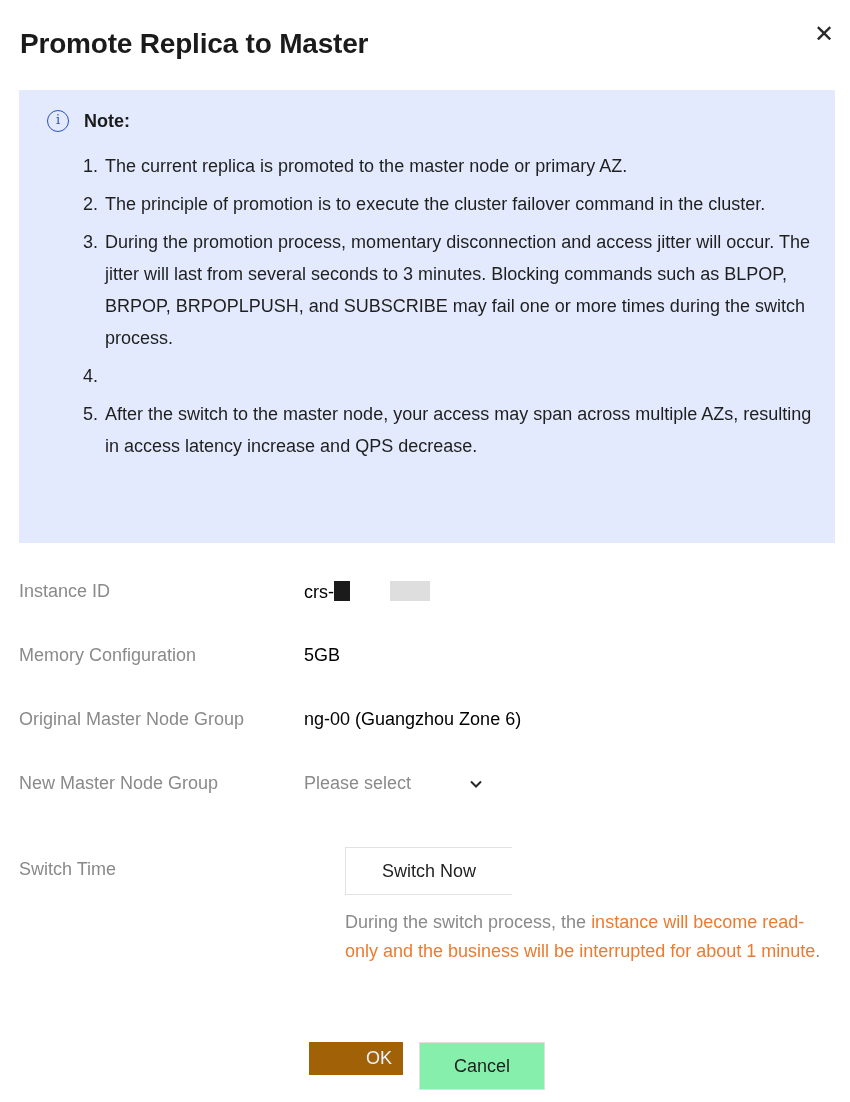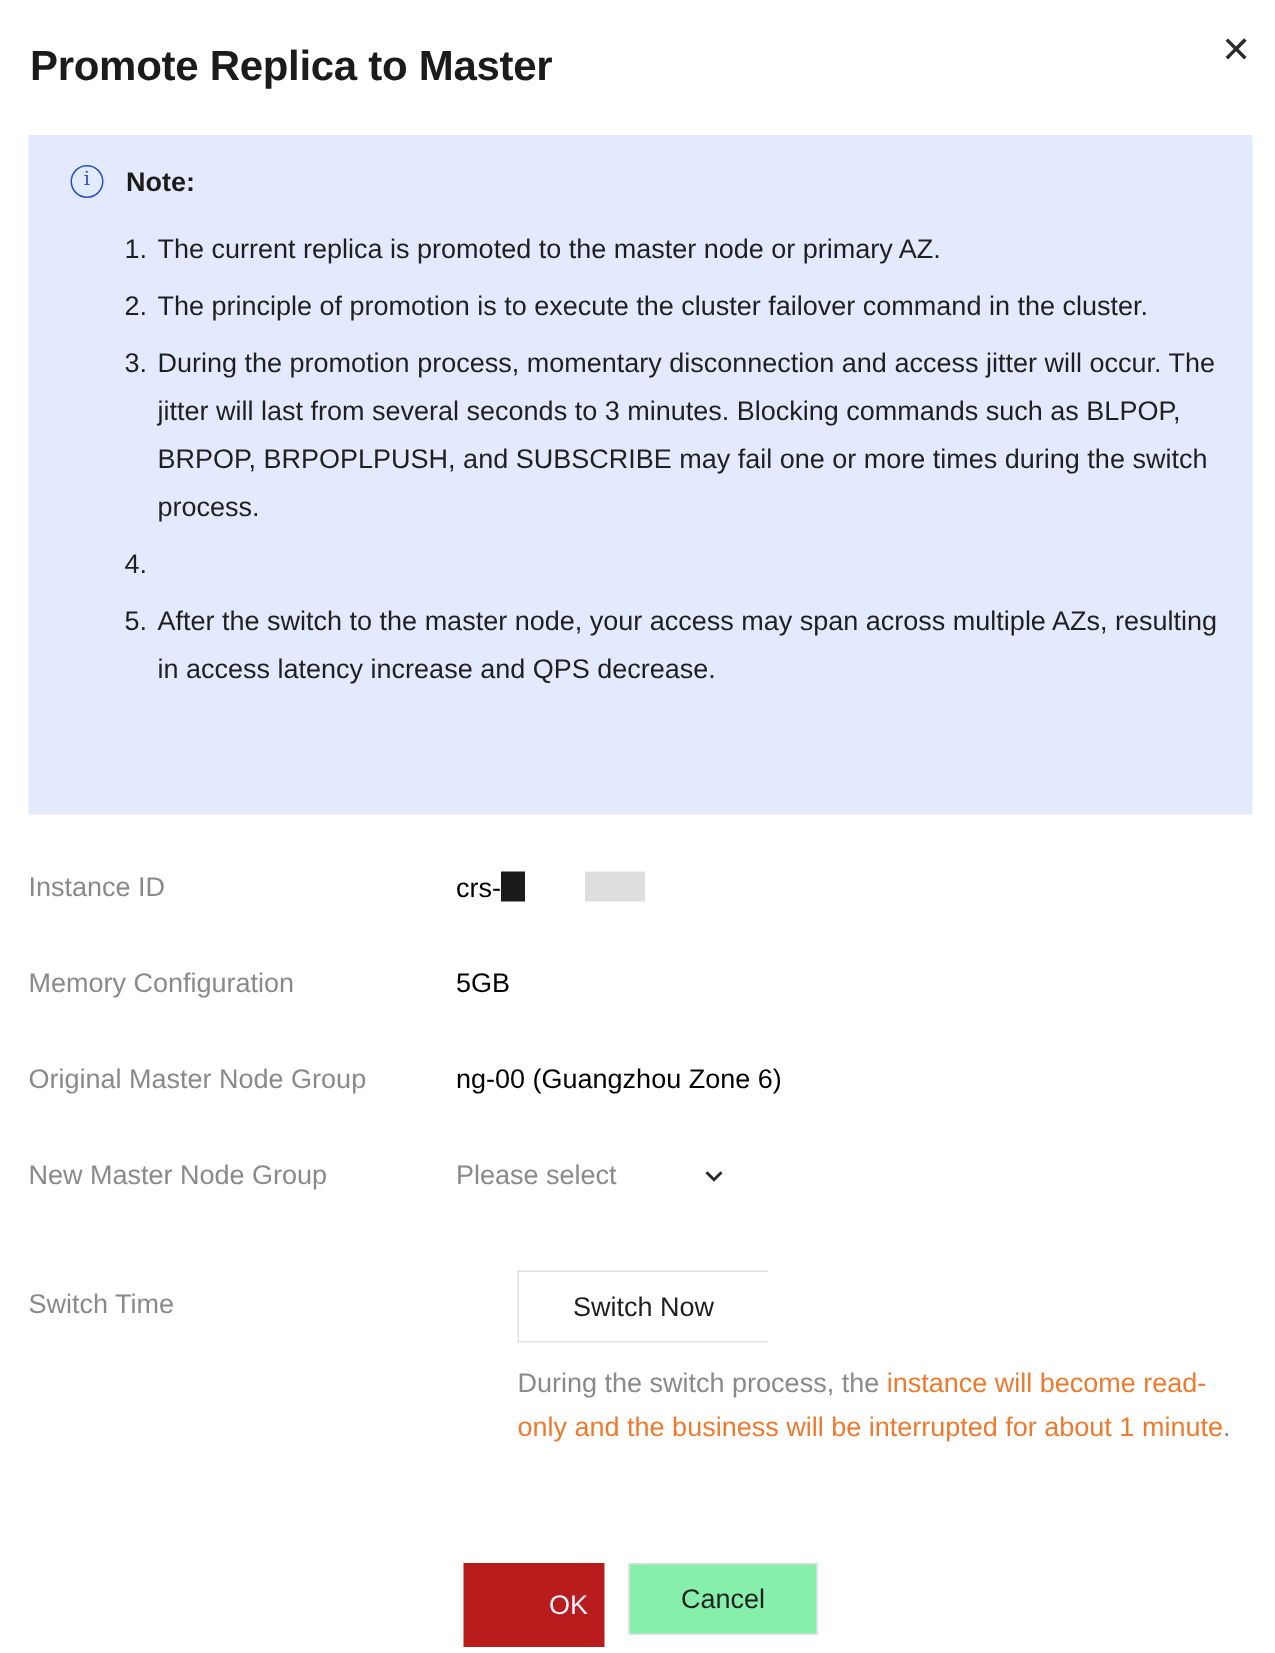--- a/index.html
+++ b/index.html
@@ -19,21 +19,21 @@
   .redact-dark { display: inline-block; width: 16px; height: 20px; background: #1b1b1b; vertical-align: -3px; }
   .redact-light { display: inline-block; width: 40px; height: 20px; background: #dedede; vertical-align: -3px; margin-left: 40px; }
   .select { position: absolute; left: 304px; top: 773px; font-size: 18px; color: #8a8a8a; cursor: pointer; display: flex; align-items: center; gap: 48px; }
   .chev { margin-left: 10px; width: 14px; height: 14px; display: inline-block; }
   .seg { position: absolute; left: 316px; top: 847px; display: flex; margin-left: 29px; }
   .seg-btn { height: 48px; font-size: 18px; display: flex; align-items: center; justify-content: center; background: #fff; cursor: pointer; }
   .seg-now { width: 167px; border: 1px solid #e2e2e2; border-right: none; color: #1f1f1f; }
   .seg-maint { width: 308px; border: 1.5px solid #2a4fc5; color: #2a4fc5; }
   .hint { position: absolute; left: 304px; top: 908px; width: 480px; font-size: 18px; line-height: 29px; color: #8a8a8a; margin-left: 41px; }
   .hint .warn { color: #ed7b2f; }
-  .ok { position: absolute; left: 309px; top: 1042px; width: 94px; height: 56px; background: #b91c1c; color: #eaf0ff; font-size: 18px; display: flex; align-items: center; justify-content: center; cursor: not-allowed; padding-left: 46px; }
+  .ok { position: absolute; left: 309px; top: 1042px; width: 94px; height: 33px; background: #a16207; color: #eaf0ff; font-size: 18px; display: flex; align-items: center; justify-content: center; cursor: not-allowed; padding-left: 46px; }
   .cancel { position: absolute; left: 419px; top: 1042px; width: 126px; height: 48px; background: #86efac; border: 1px solid #e0e0e0; color: #1f1f1f; font-size: 18px; display: flex; align-items: center; justify-content: center; cursor: pointer; }
 </style>
 </head>
 <body>
 
 <div class="title">Promote Replica to Master</div>
 <div class="close">✕</div>
 
 <div class="note">
   <div class="note-head">

